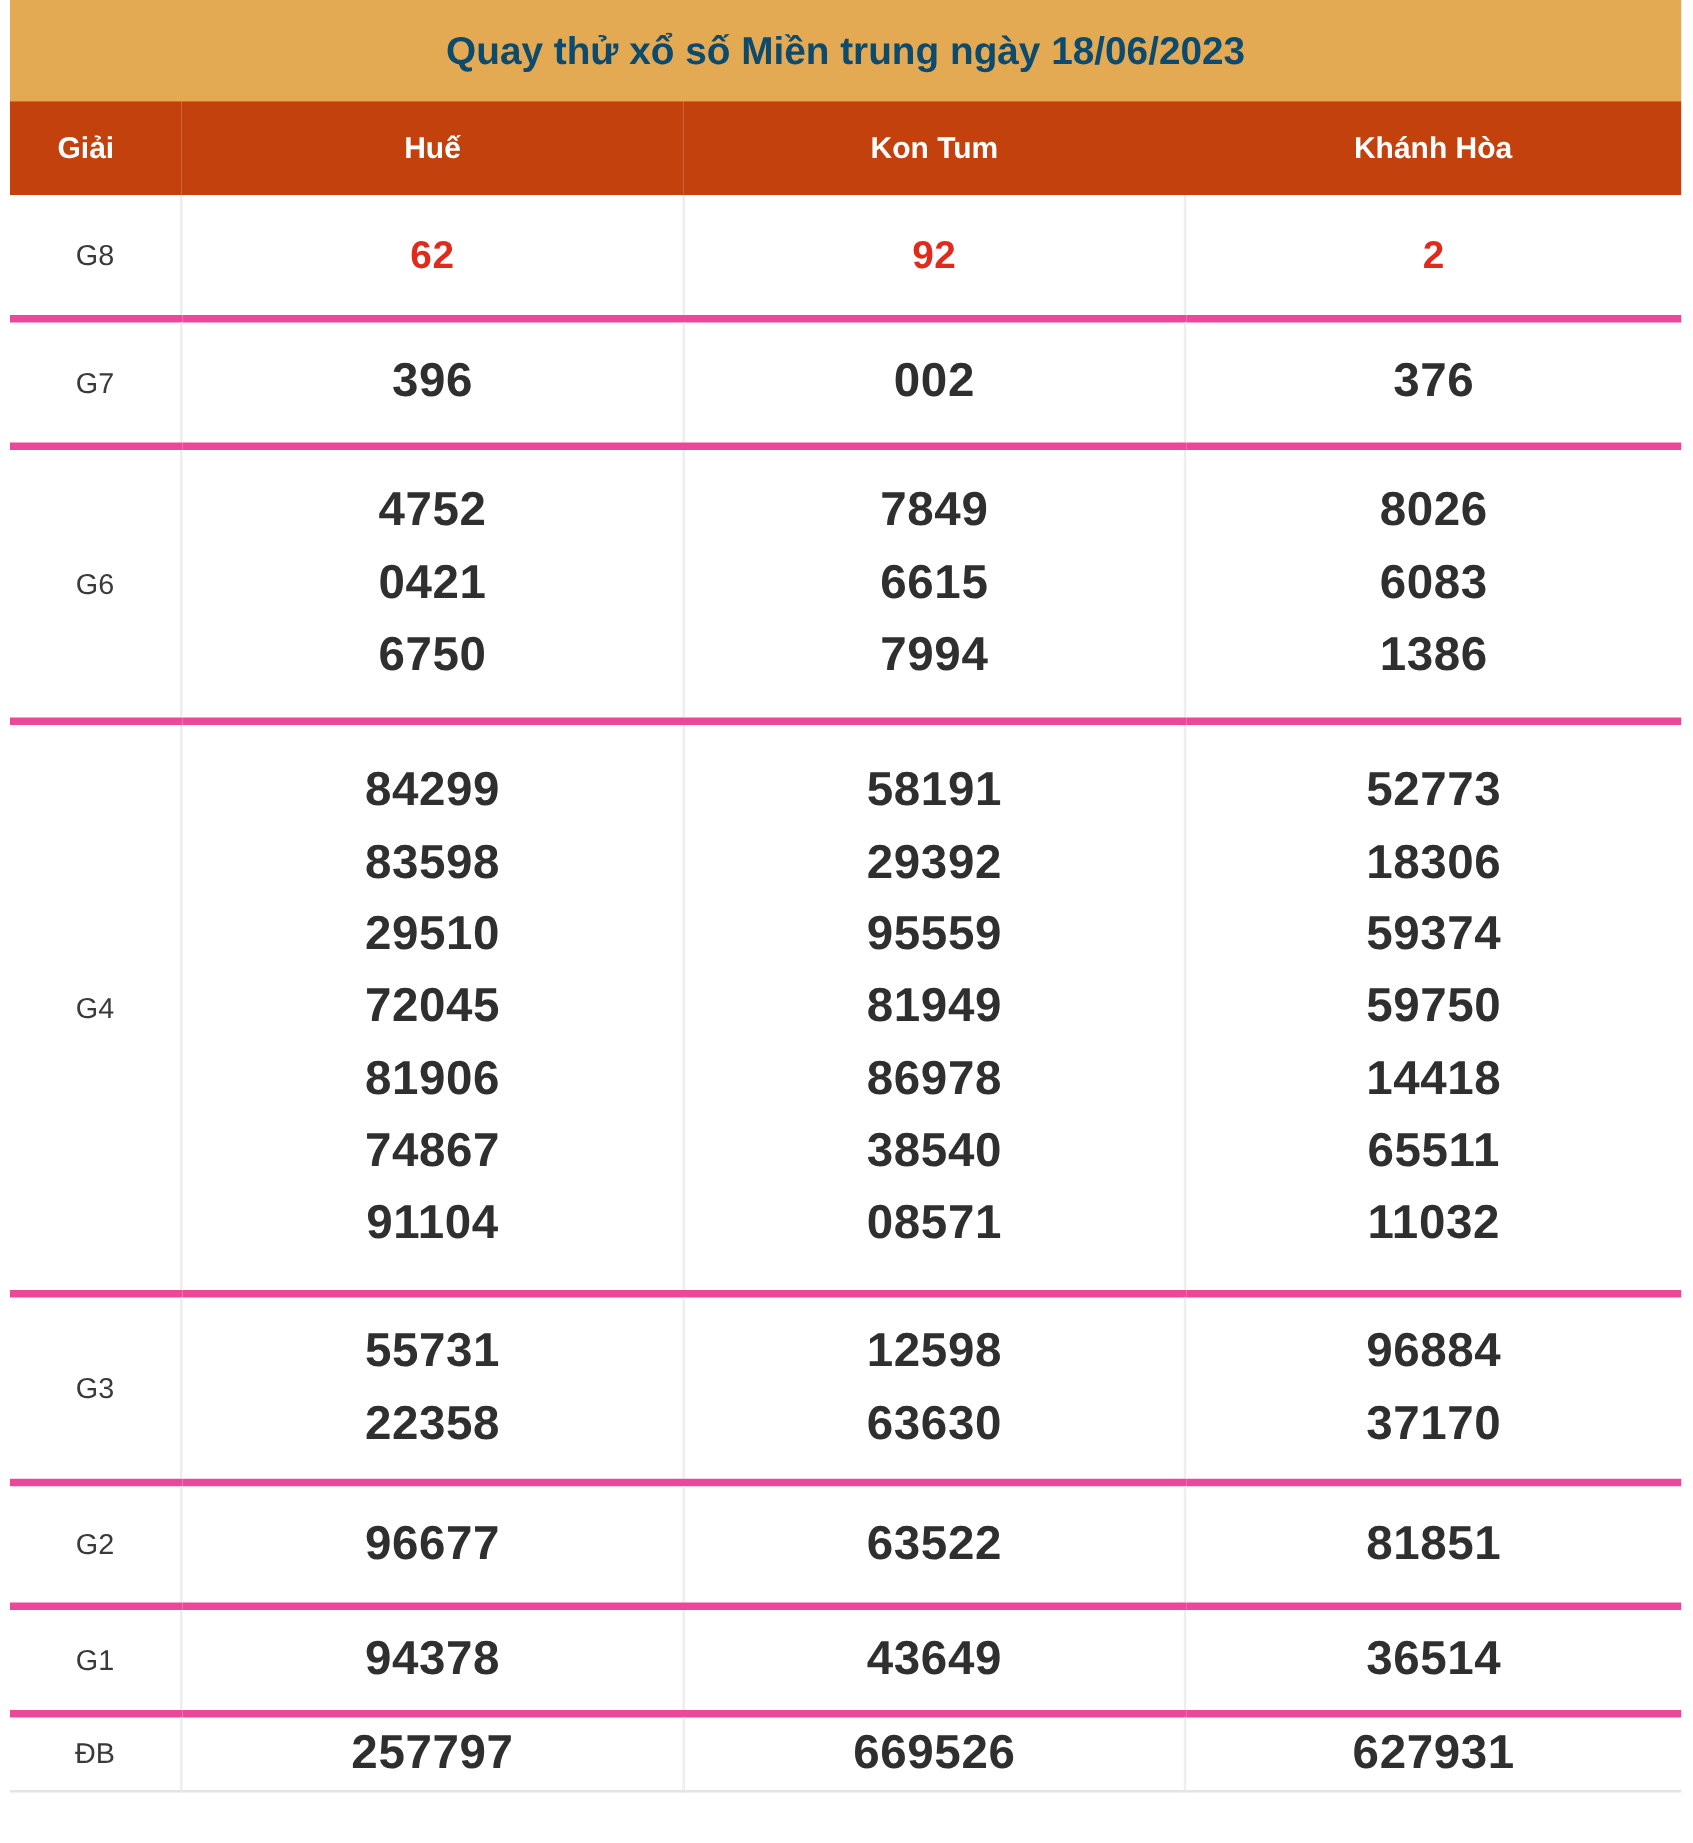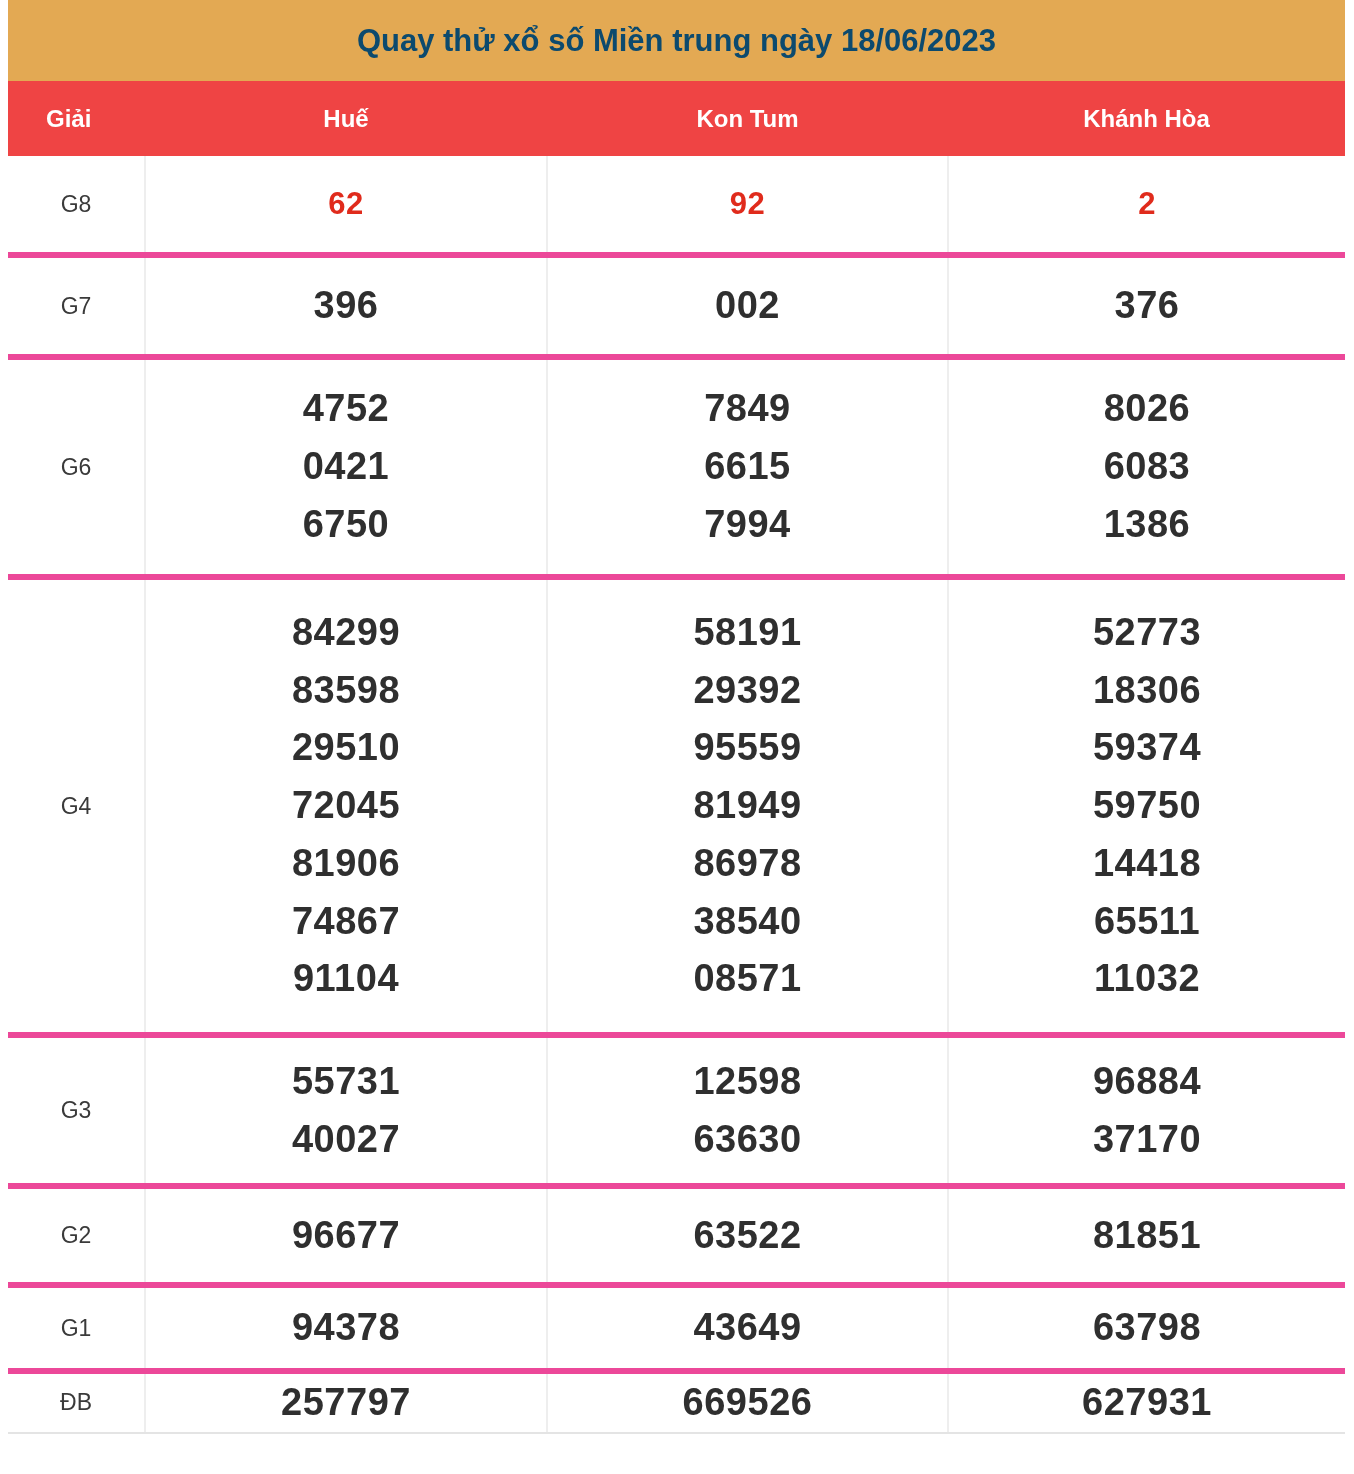--- a/index.html
+++ b/index.html
@@ -46,21 +46,21 @@
   table.results {
     position: absolute;
     left: 8px;
     top: 81px;
     width: 1337px;
     border-collapse: collapse;
     table-layout: fixed;
   }
 
   table.results thead th {
-    background: #ef4444;
+    background: #c2410c;
     color: #ffffff;
     font-size: 24px;
     font-weight: bold;
     height: 75px;
     padding: 0;
     border: none;
     vertical-align: middle;
   }
   th.col-prize {
     width: 137px;
@@ -203,21 +203,21 @@
             <span class="num-line">59750</span>
             <span class="num-line">14418</span>
             <span class="num-line">65511</span>
             <span class="num-line">11032</span>
           </td>
         </tr>
         <tr class="row-g3">
           <td class="prize-label">G3</td>
           <td class="nums">
             <span class="num-line">55731</span>
-            <span class="num-line">40027</span>
+            <span class="num-line">22358</span>
           </td>
           <td class="nums">
             <span class="num-line">12598</span>
             <span class="num-line">63630</span>
           </td>
           <td class="nums">
             <span class="num-line">96884</span>
             <span class="num-line">37170</span>
           </td>
         </tr>
@@ -235,21 +235,21 @@
         </tr>
         <tr class="row-g1">
           <td class="prize-label">G1</td>
           <td class="nums">
             <span class="num-line">94378</span>
           </td>
           <td class="nums">
             <span class="num-line">43649</span>
           </td>
           <td class="nums">
-            <span class="num-line">63798</span>
+            <span class="num-line">36514</span>
           </td>
         </tr>
         <tr class="row-b">
           <td class="prize-label">ĐB</td>
           <td class="nums">
             <span class="num-line">257797</span>
           </td>
           <td class="nums">
             <span class="num-line">669526</span>
           </td>

